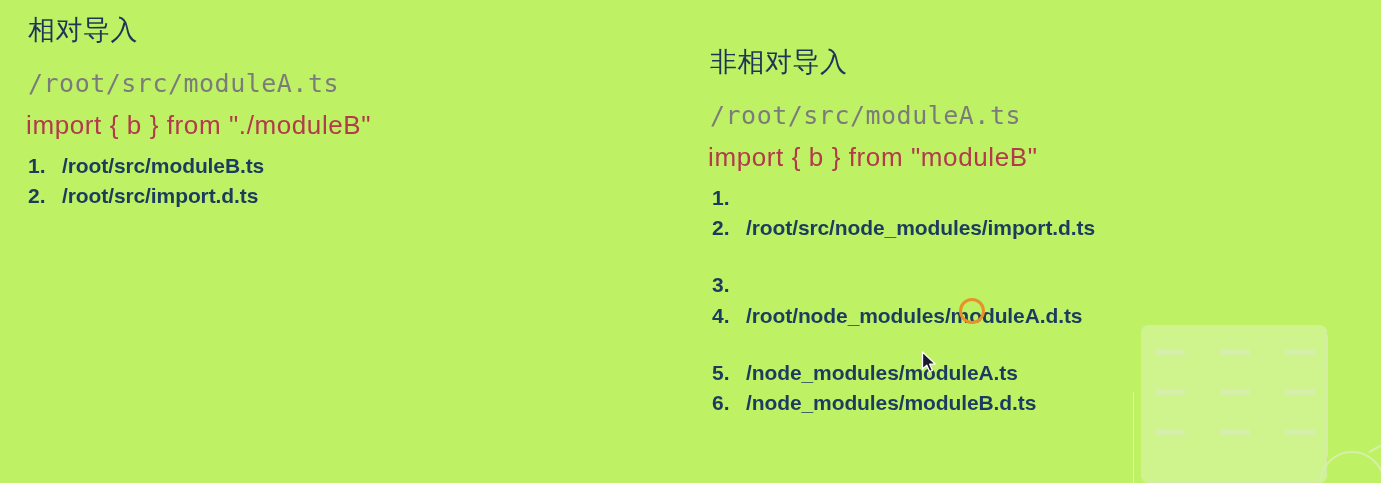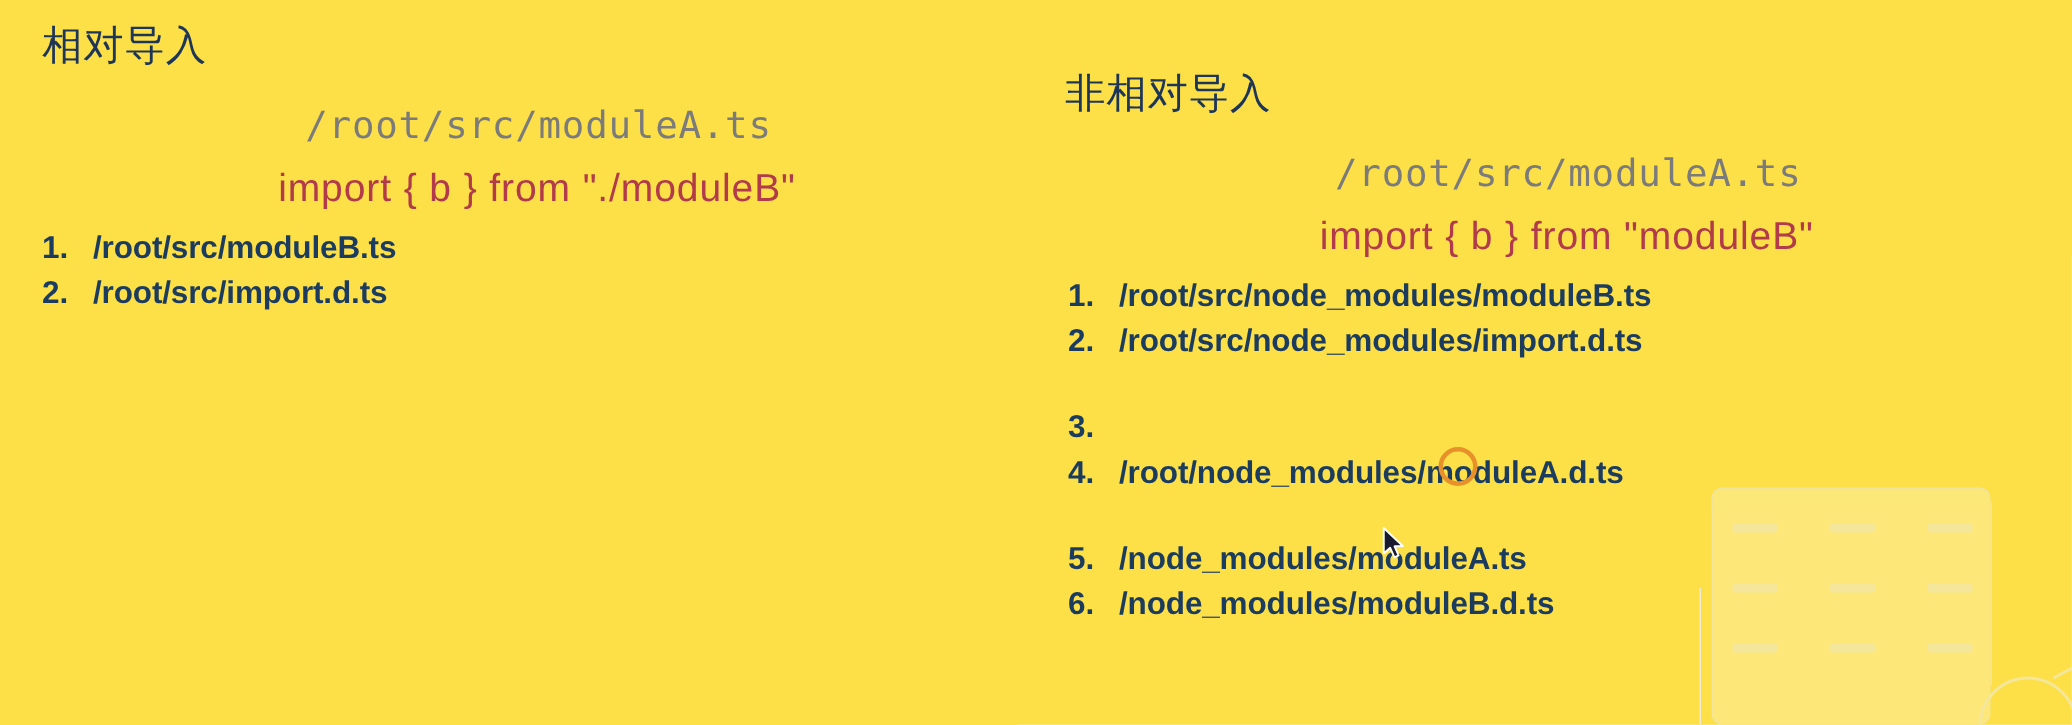--- a/index.html
+++ b/index.html
@@ -54,21 +54,20 @@
     font-weight: 400;
     line-height: 1.25;
     letter-spacing: 0.5px;
     margin: 0 0 18px 2px;
     white-space: nowrap;
   }
 
   
   .code-block {
     margin: 0 0 6px 0;
-    text-align: center;
   }
   .code-path {
     font-family: "DejaVu Sans Mono", "Liberation Mono", monospace;
     font-size: 25px;
     color: #7b7b7b;
     letter-spacing: 0.5px;
     line-height: 1.45;
     white-space: nowrap;
     margin: 0 0 4px 2px;
   }
@@ -206,21 +205,21 @@
 
   
   #mouse-cursor {
     position: absolute;
     pointer-events: none;
   }
 </style>
 </head>
 <body>
 
-<div id="slide" style="background: #fde047;">
+<div id="slide" style="background: #bef264;">
 
   <div class="columns">
 
     <section class="column left">
       <h2 class="col-heading" style="color: rgb(29, 53, 87);">相对导入</h2>
 
       <div class="code-block">
         <div class="code-path" style="color: rgb(123, 123, 123);">/root/src/moduleA.ts</div>
         <div class="code-import" style="color: rgb(178, 58, 75);">import { b } from "./moduleB"</div>
       </div>
@@ -241,21 +240,20 @@
       <h2 class="col-heading" style="color: rgb(29, 53, 87); margin-top: 32px;">非相对导入</h2>
 
       <div class="code-block">
         <div class="code-path" style="color: rgb(123, 123, 123);">/root/src/moduleA.ts</div>
         <div class="code-import" style="color: rgb(178, 58, 75);">import { b } from "moduleB"</div>
       </div>
 
       <ol class="result-group list-right">
         <li class="result-item" style="color: rgb(27, 59, 95);">
           <span class="result-num">1.</span>
-          <span class="result-path">/root/src/node_modules/moduleB.ts</span>
         </li>
         <li class="result-item" style="color: rgb(27, 59, 95);">
           <span class="result-num">2.</span>
           <span class="result-path">/root/src/node_modules/import.d.ts</span>
         </li>
       </ol>
 
       <div class="group-gap"></div>
 
       <ol class="result-group list-right">

